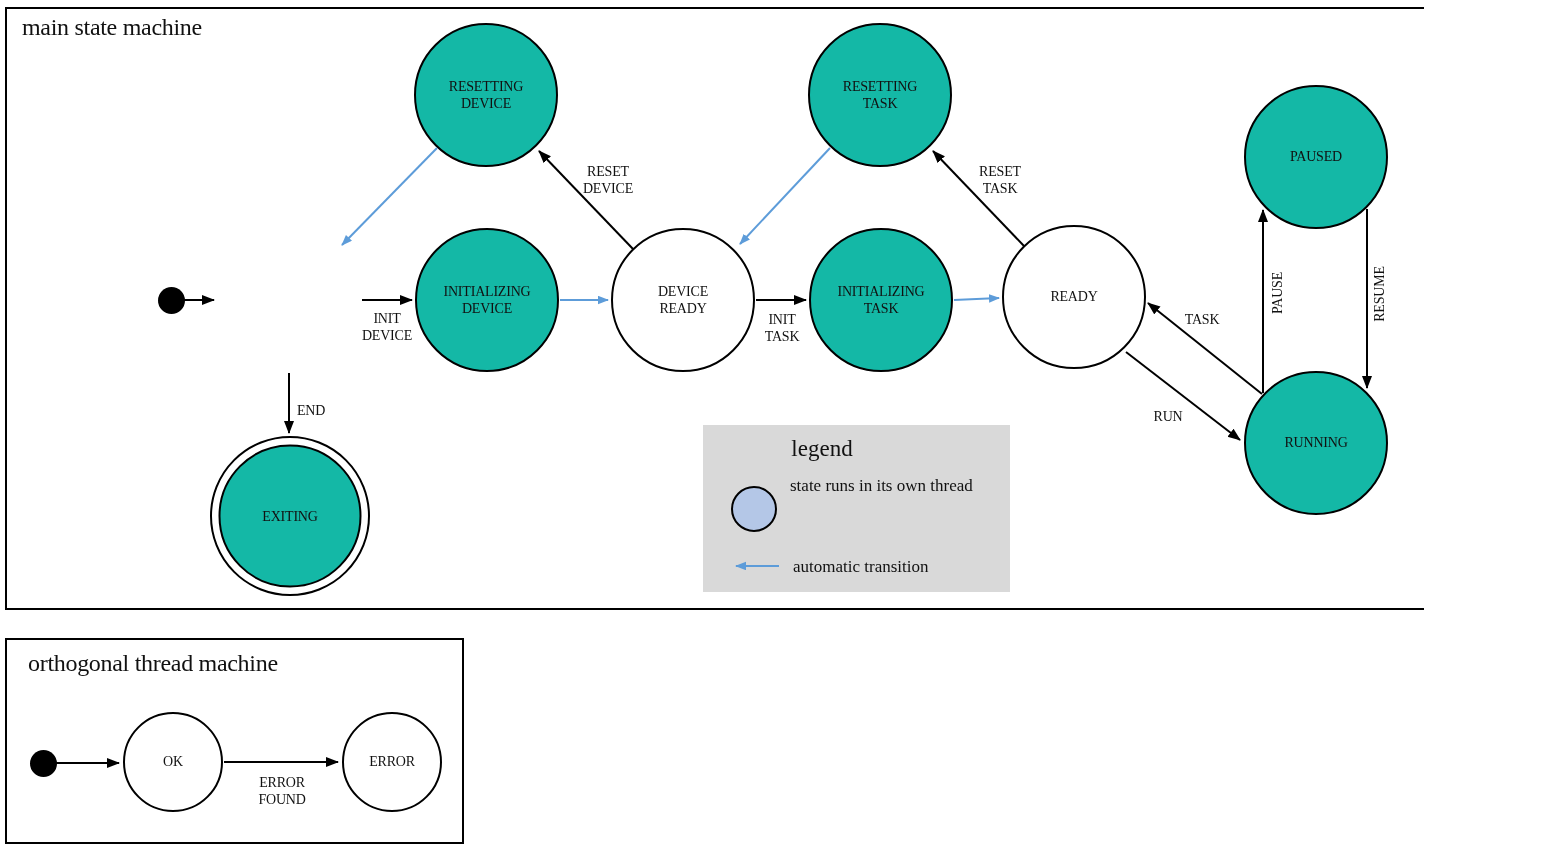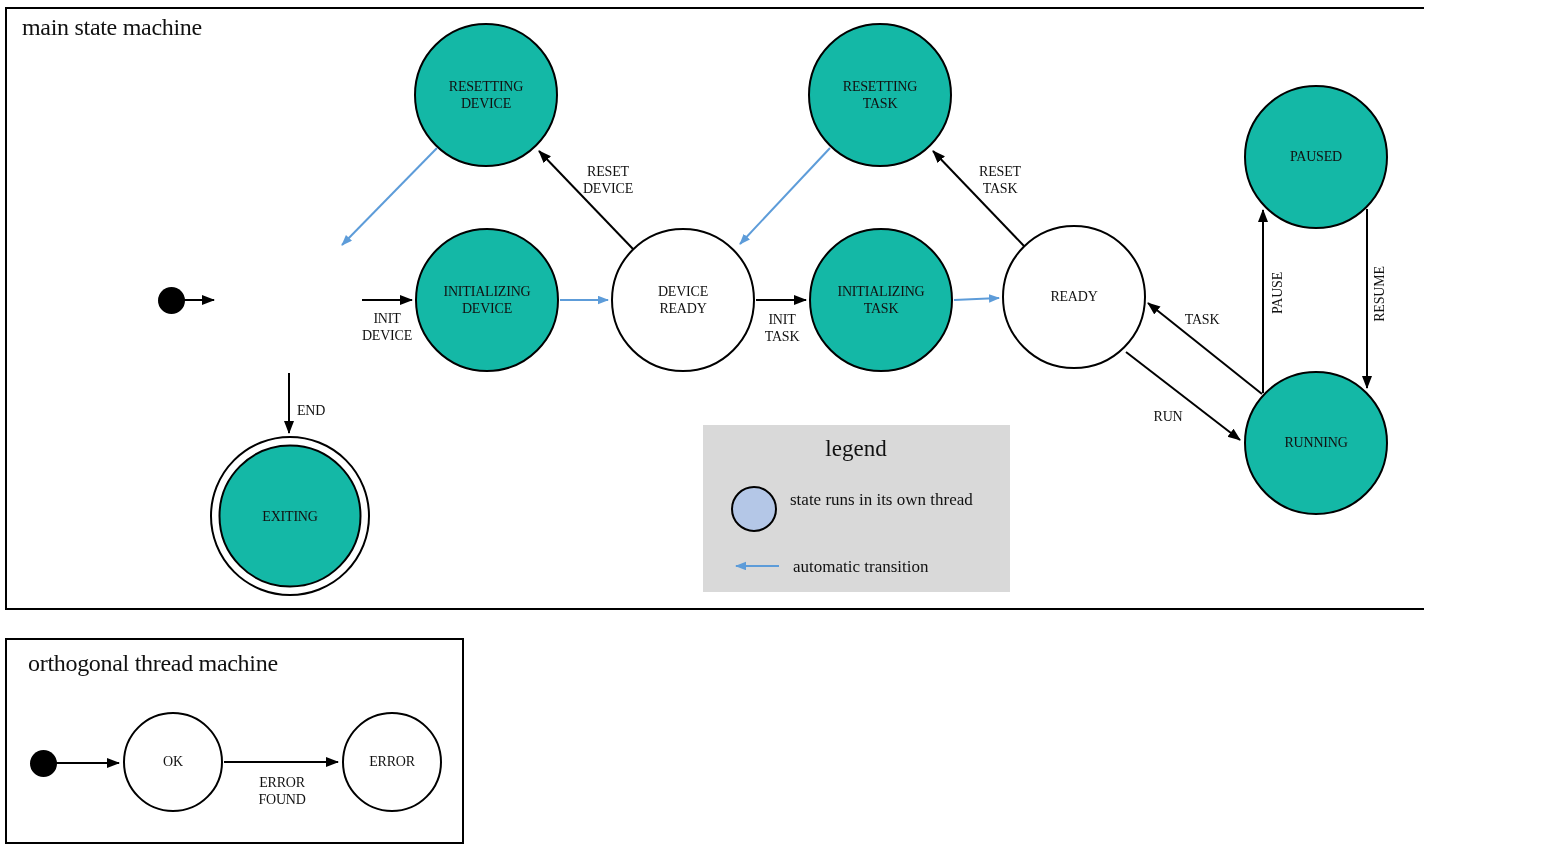--- a/index.html
+++ b/index.html
@@ -116,23 +116,23 @@
 
 <div id="canvas">
 
   <div class="box" style="left:5px; top:7px; width:1544px; height:603px;"></div>
   <div class="panel-title" style="left:22px; top:14px;">main state machine</div>
 
   <div class="box" style="left:5px; top:638px; width:459px; height:206px;"></div>
   <div class="panel-title" style="left:28px; top:650px;">orthogonal thread machine</div>
 
   <div class="legend-box" style="left:703px; top:425px; width:307px; height:167px;"></div>
-  <div class="legend-title" style="left:856px; top:436px;">legend</div>
+  <div class="legend-title" style="left:822px; top:436px;">legend</div>
   <div class="legend-circle" style="left:731px; top:486px;"></div>
-  <div class="legend-text" style="left:790px; top:500px;">state runs in its own thread</div>
+  <div class="legend-text" style="left:790px; top:486px;">state runs in its own thread</div>
   <div class="legend-text" style="left:793px; top:567px;">automatic transition</div>
 
   <div class="dot" style="left:158px; top:287px; width:27px; height:27px;"></div>
   <div class="dot" style="left:30px; top:750px; width:27px; height:27px;"></div>
 
   <div class="state threaded" style="left:414px; top:23px; width:144px; height:144px;">RESETTING
 DEVICE</div>
   <div class="state threaded" style="left:415px; top:228px; width:144px; height:144px;">INITIALIZING
 DEVICE</div>
   <div class="state" style="left:611px; top:228px; width:144px; height:144px;">DEVICE

